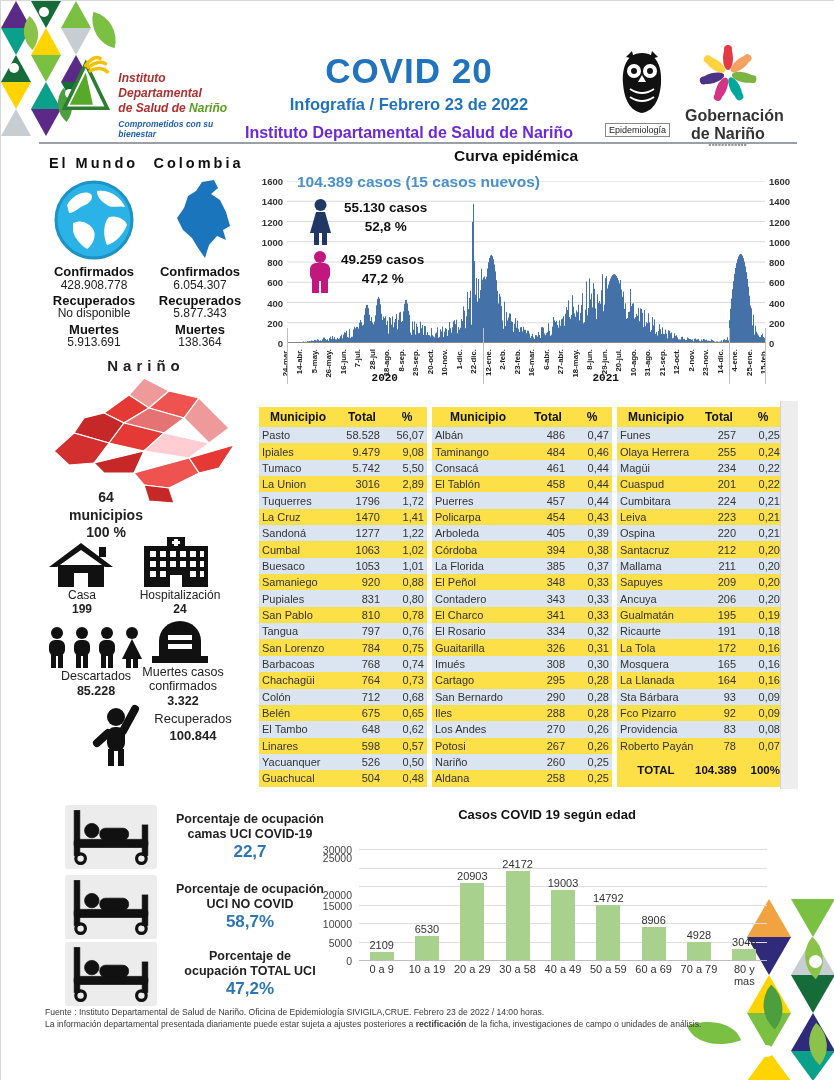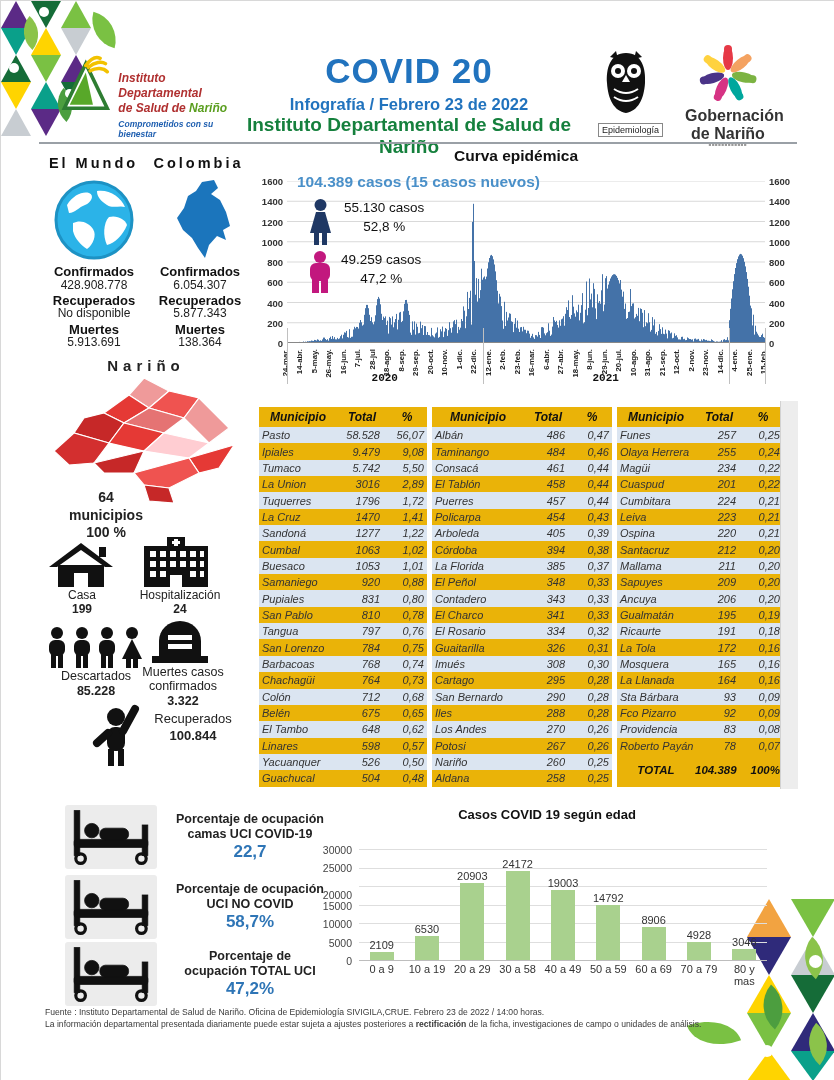--- a/index.html
+++ b/index.html
@@ -16,22 +16,22 @@
   
   #hdr-rule{left:38px;top:141px;width:758px;height:2px;background:#9aa0a6;}
   #isdn-logo{left:58px;top:52px;width:180px;height:86px;display:flex;gap:4px;}
   #isdn-text{font-size:12px;font-style:italic;font-weight:bold;line-height:1.25;margin-top:18px;}
   #isdn-text .red{color:#b03030;}
   #isdn-text .grn{color:#5a9e1f;}
   #isdn-tag{color:#1f5fb0;font-size:8.5px;font-style:italic;font-weight:bold;margin-top:3px;}
   #title-block{left:238px;top:50px;width:340px;text-align:center;}
   #main-title{font-size:35px;font-weight:bold;color:#2173be;letter-spacing:1px;}
   #sub1{font-size:16.5px;font-weight:bold;color:#2173be;margin-top:4px;}
-  #sub2{font-size:19px;font-weight:bold;color:#15803d;margin-top:0;}
-  #owl-box{left:597px;top:48px;width:72px;text-align:left;}
+  #sub2{font-size:16px;font-weight:bold;color:#6d28d9;margin-top:10px;}
+  #owl-box{left:597px;top:48px;width:72px;text-align:right;}
   #owl-caption{border:1px solid #888;font-size:9px;padding:1px 3px;margin-top:2px;display:inline-block;}
   #gob-logo{left:684px;top:44px;width:86px;text-align:center;}
   #gob-name{font-size:16px;font-weight:bold;color:#333;line-height:1.1;}
   #gob-sub{font-size:4.5px;color:#999;letter-spacing:.5px;}
 
   
   #wc-head{left:40px;top:154px;width:210px;display:flex;}
   #wc-head span{flex:1;text-align:center;font-size:14.5px;font-weight:bold;letter-spacing:3px;color:#111;}
   .stat-col{width:106px;text-align:center;}
   #world-col{left:40px;top:176px;}
@@ -64,26 +64,26 @@
   #epi-yleft .ytick{text-align:right;}
   #epi-xlabels{left:286px;top:347px;width:478px;height:46px;}
   .xlab{position:absolute;top:1px;writing-mode:vertical-rl;transform:rotate(180deg);
         font-size:7.8px;font-weight:bold;color:#222;line-height:1;}
   #epi-years{left:286px;top:327px;width:478px;height:60px;font-family:Liberation Mono, monospace;}
   .yr-line{position:absolute;top:0;width:1px;height:56px;background:#c0c0c0;}
   .yr-lab{position:absolute;top:44px;font-size:11px;font-weight:bold;color:#111;transform:translateX(-50%);}
   #epi-total{left:296px;top:172px;font-size:15.5px;font-weight:bold;color:#4a90c9;z-index:5;}
   #fem-row{left:306px;top:198px;z-index:5;display:flex;gap:10px;}
   #mal-row{left:306px;top:250px;z-index:5;display:flex;gap:8px;}
-  .sex-txt{font-size:13.5px;font-weight:normal;color:#111;line-height:1.4;}
+  .sex-txt{font-size:13.5px;font-weight:bold;color:#111;line-height:1.4;}
   .sex-txt .pct{display:block;text-align:center;}
 
   
   #mtable{left:258px;top:406px;display:flex;gap:5px;}
-  .tgroup{background:#eab308;font-style:italic;}
+  .tgroup{background:#fde047;}
   .trow{display:grid;height:16.35px;align-items:center;font-size:11px;color:#333;}
   .g1 .trow{grid-template-columns:78px 50px 40px;}
   .g2 .trow{grid-template-columns:92px 48px 40px;}
   .g3 .trow{grid-template-columns:78px 48px 40px;}
   .trow.thead{height:20px;font-size:12px;font-weight:bold;color:#111;}
   .trow.shade{background:#dbe5f1;}
   .tcell{overflow:hidden;white-space:nowrap;}
   .tcell.c0{text-align:left;padding-left:3px;}
   .tcell.c1{text-align:right;padding-right:7px;}
   .tcell.c2{text-align:right;padding-right:3px;}
@@ -1417,21 +1417,21 @@
   </div>
 
   <div class="abs" id="age-chart">
     <div id="age-title">Casos COVID 19  según edad</div>
     <div id="age-ylabels">
         <div class="age-yt" style="top: 106px;">0</div>
         <div class="age-yt" style="top: 87.5px;">5000</div>
         <div class="age-yt" style="top: 69px;">10000</div>
         <div class="age-yt" style="top: 50.5px;">15000</div>
         <div class="age-yt" style="top: 40px;">20000</div>
-        <div class="age-yt" style="top: 13px;">25000</div>
+        <div class="age-yt" style="top: 3px;">25000</div>
         <div class="age-yt" style="top: -5px;">30000</div>
       </div>
     <div id="age-area">
       <div id="age-grids">
           <div class="age-grid" style="top: 92.5px;"></div>
           <div class="age-grid" style="top: 74px;"></div>
           <div class="age-grid" style="top: 55.5px;"></div>
           <div class="age-grid" style="top: 37px;"></div>
           <div class="age-grid" style="top: 18.5px;"></div>
           <div class="age-grid" style="top: 0px;"></div>

